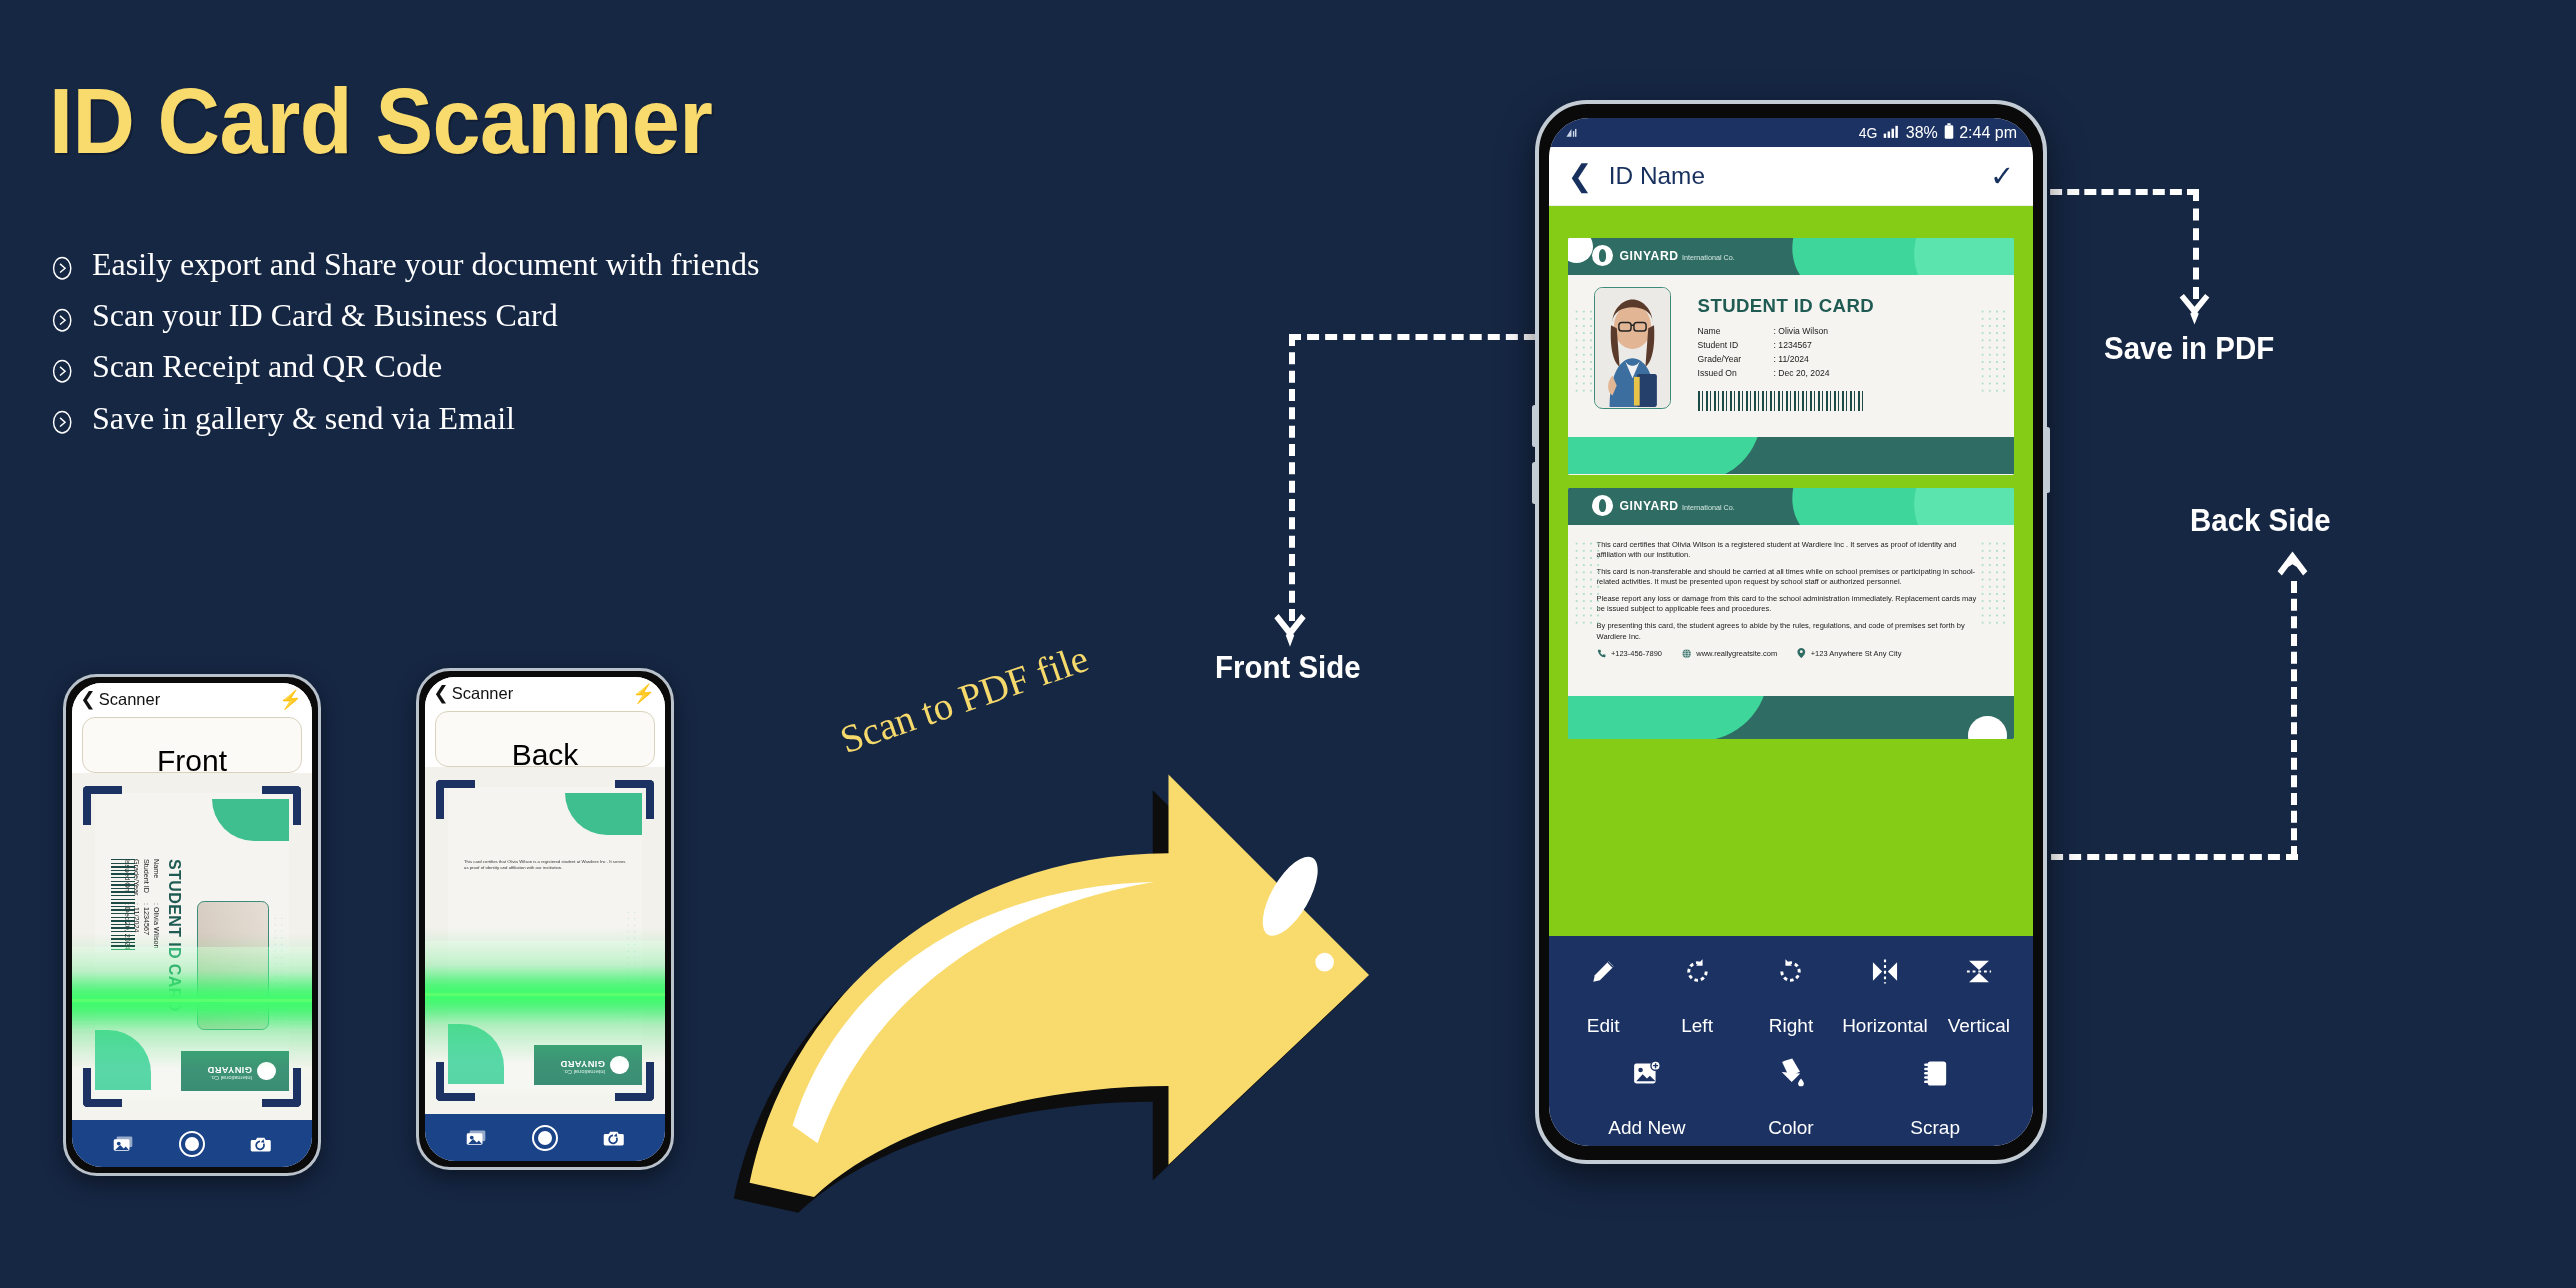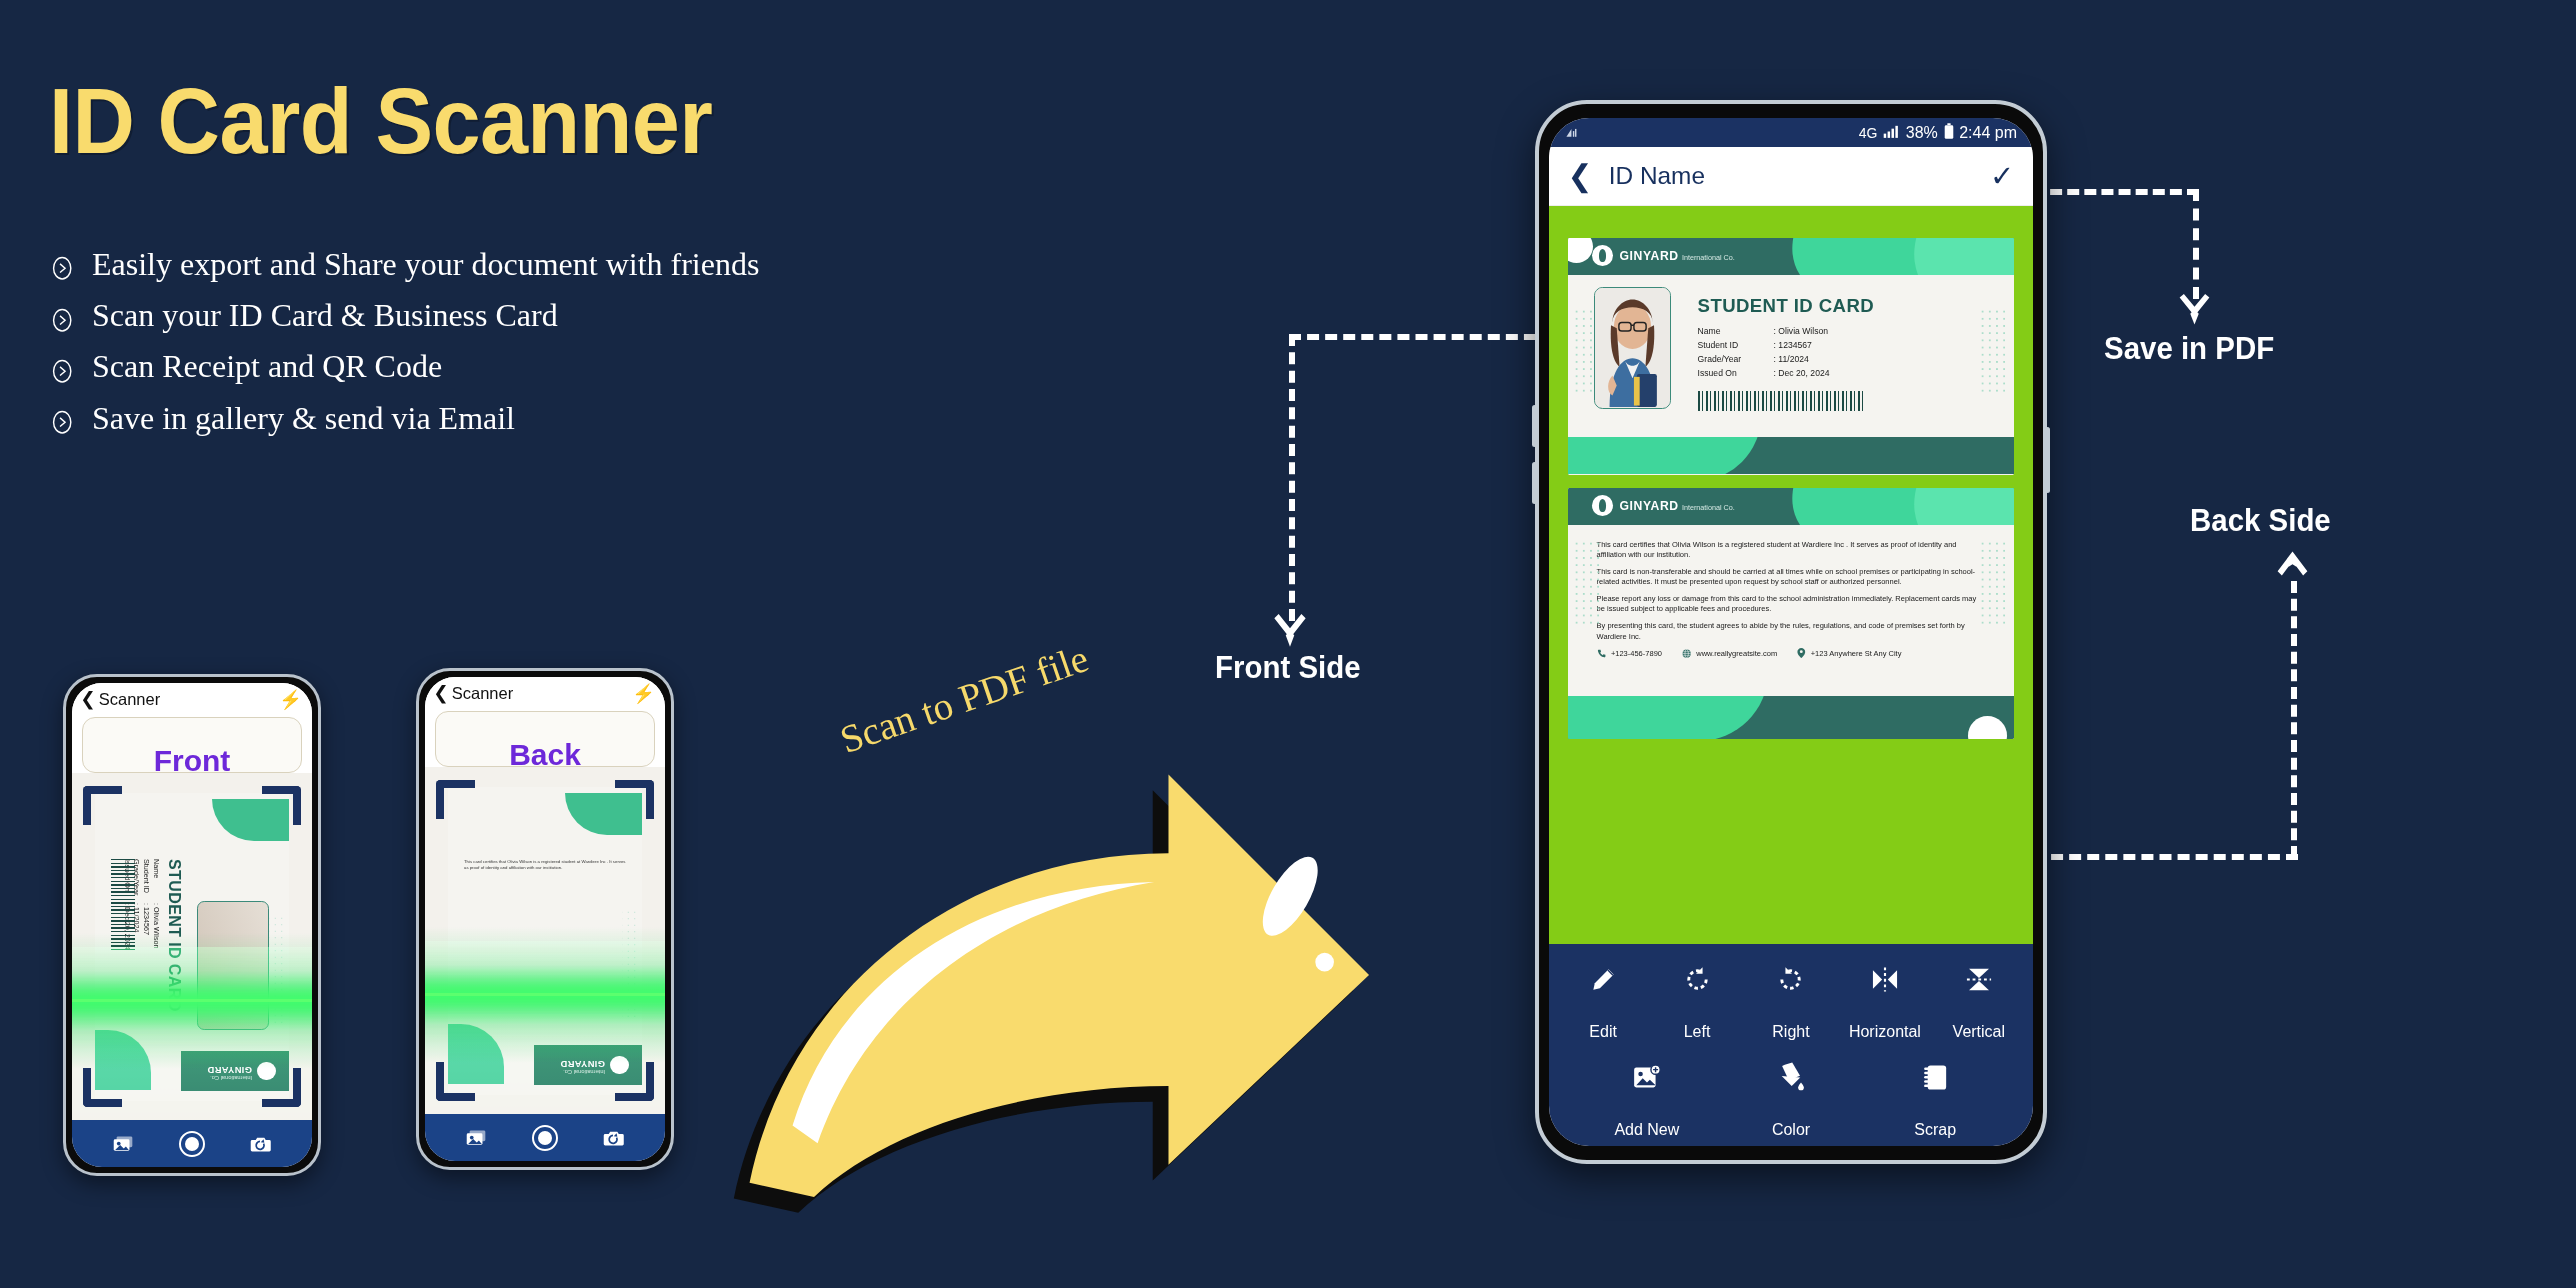--- a/index.html
+++ b/index.html
@@ -51,21 +51,21 @@
     padding:0 8.6px; position:relative; flex:0 0 33px;
   }
   .mini-back-chevron{ color:#111; font-size:18.6px; line-height:1; margin-right:2.9px; font-weight:400;}
   .mini-topbar-title{ font-size:16.5px; color:#111; font-weight:400; }
   .mini-flash{ position:absolute; right:10px; top:6.5px; color:#111; font-size:18.6px; }
   .mini-sidebtn{
     position:relative; margin:1.4px 10px 0 10px; height:56px;
     background:#FBFAF6; border:1.4px solid #d9d2bd; border-radius:13px;
     display:flex; align-items:center; justify-content:center; flex:0 0 56px;
   }
-  .mini-sidebtn span{ font-size:30px; font-weight:700; color:#6d28d9;margin-top:32px; }
+  .mini-sidebtn span{ font-size:30px; font-weight:400; color:#000000;margin-top:32px; }
   .mini-viewport{ position:relative; flex:1 1 auto; background:#F3F1EC; overflow:hidden; }
 
   .corner{ position:absolute; width:39px; height:39px; border:8px solid #1B3263; }
   .corner.tl{ left:11.5px; top:13px; border-right:none; border-bottom:none; border-radius:4.3px 0 0 0;}
   .corner.tr{ right:11.5px; top:13px; border-left:none; border-bottom:none; border-radius:0 4.3px 0 0;}
   .corner.bl{ left:11.5px; bottom:13px; border-right:none; border-top:none; border-radius:0 0 0 4.3px;}
   .corner.br{ right:11.5px; bottom:13px; border-left:none; border-top:none; border-radius:0 0 4.3px 0;}
 
   
   .mini-card-wrap{
@@ -286,21 +286,21 @@
   }
 
   
   .bp-toolbar{ flex:0 0 201px; background:#1B3263; padding:16px 7.2px 7.2px 7.2px; }
   .tb-row{ display:flex; }
   .tb-row.r1 > div{ flex:1 1 0; }
   .tb-row.r2{ margin-top:17px; padding:0 18.6px; }
   .tb-row.r2 > div{ flex:1 1 0; }
   .tb-item{ display:flex; flex-direction:column; align-items:center; color:#fff; }
   .tb-item .gly{ height:39px; display:flex; align-items:center; justify-content:center; }
-  .tb-item .lbl{ font-size:16px; margin-top:24px; }
+  .tb-item .lbl{ font-size:19px; margin-top:24px; }
 
   svg{ overflow:visible; }
 </style>
 </head>
 <body>
 
 <div class="promo-title">ID Card Scanner</div>
 
 <div class="feature-list">
   <div class="feature-row">

